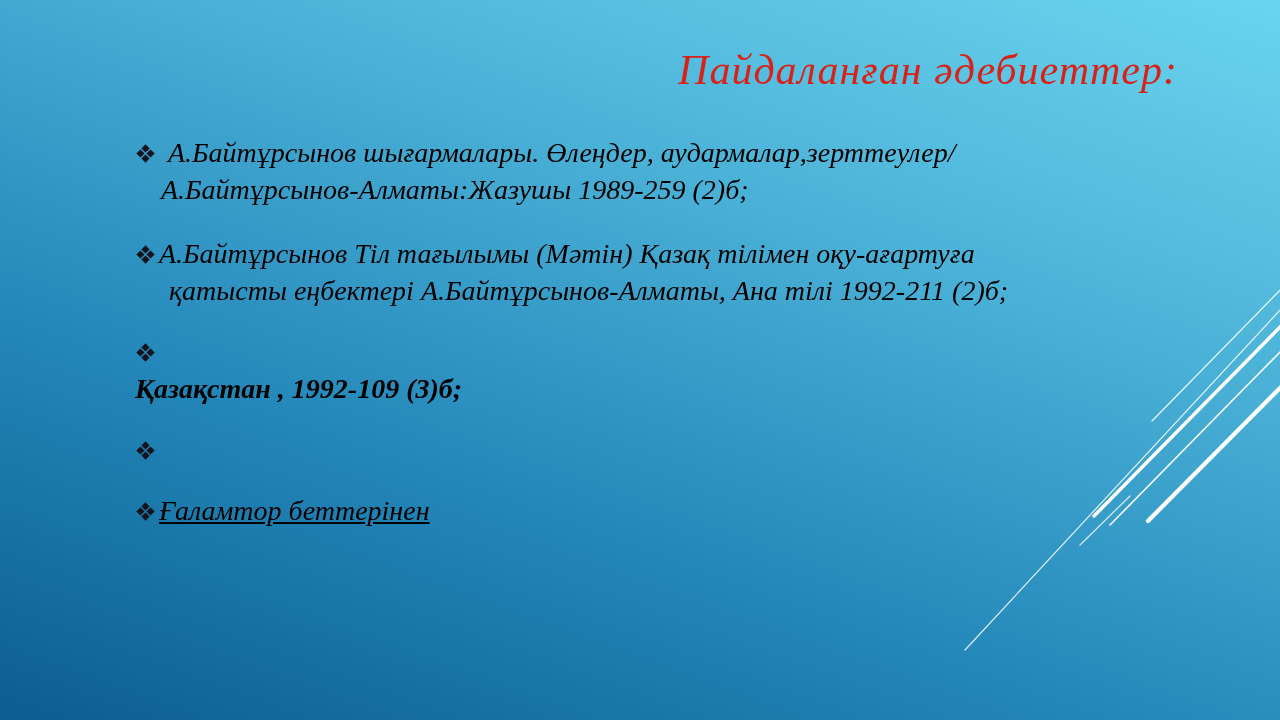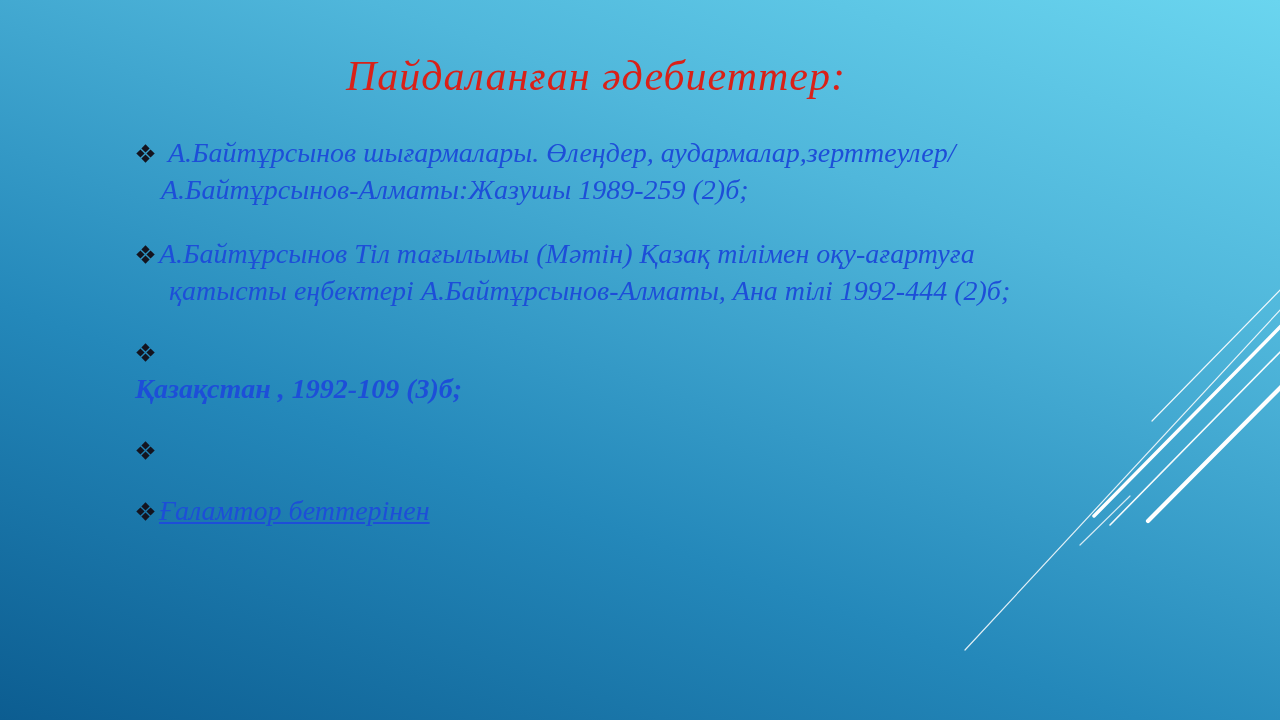--- a/index.html
+++ b/index.html
@@ -19,34 +19,34 @@
     position: absolute;
     left: 0; top: 0;
     width: 1280px; height: 720px;
     pointer-events: none;
   }
   .slide-title {
     position: absolute;
     top: 44px;
     left: 0;
     width: 1176px;
-    margin: 8px;
-    text-align: center;
+    margin: 2px;
+    text-align: right;
     font-style: italic;
     font-weight: normal;
     font-size: 42px;
     letter-spacing: 1px;
     color: #d92118;
   }
   .content {
     position: absolute;
     top: 134px;
     left: 135px;
     width: 1080px;
-    color: #1d4ed8;
+    color: #000000;
     font-style: italic;
     font-size: 28px;
     line-height: 37px;
   }
   .bullet { margin: 0 0 27px 0; }
   .bullet.tight { margin-bottom: 24px; }
   .bullet.last { margin-bottom: 0; text-decoration: underline; }
   .marker {
     display: inline-block;
     width: 21px;
@@ -93,21 +93,21 @@
 
     <div class="bullet tight">
       <svg class="marker" viewBox="0 0 24 24">
         <g fill="#14141f">
           <path d="M12 1.5 L16.7 6.2 L12 10.9 L7.3 6.2 Z"></path>
           <path d="M1.5 12 L6.2 7.3 L10.9 12 L6.2 16.7 Z"></path>
           <path d="M13.1 12 L17.8 7.3 L22.5 12 L17.8 16.7 Z"></path>
           <path d="M12 13.1 L16.7 17.8 L12 22.5 L7.3 17.8 Z"></path>
         </g>
       </svg><span>А.Байтұрсынов Тіл тағылымы (Мәтін) Қазақ тілімен оқу-ағартуға</span>
-      <div class="cont-indent-b">қатысты еңбектері А.Байтұрсынов-Алматы, Ана тілі 1992-444 (2)б;</div>
+      <div class="cont-indent-b">қатысты еңбектері А.Байтұрсынов-Алматы, Ана тілі 1992-211 (2)б;</div>
     </div>
 
     <div class="bullet tight">
       <svg class="marker" viewBox="0 0 24 24">
         <g fill="#14141f">
           <path d="M12 1.5 L16.7 6.2 L12 10.9 L7.3 6.2 Z"></path>
           <path d="M1.5 12 L6.2 7.3 L10.9 12 L6.2 16.7 Z"></path>
           <path d="M13.1 12 L17.8 7.3 L22.5 12 L17.8 16.7 Z"></path>
           <path d="M12 13.1 L16.7 17.8 L12 22.5 L7.3 17.8 Z"></path>
         </g>

